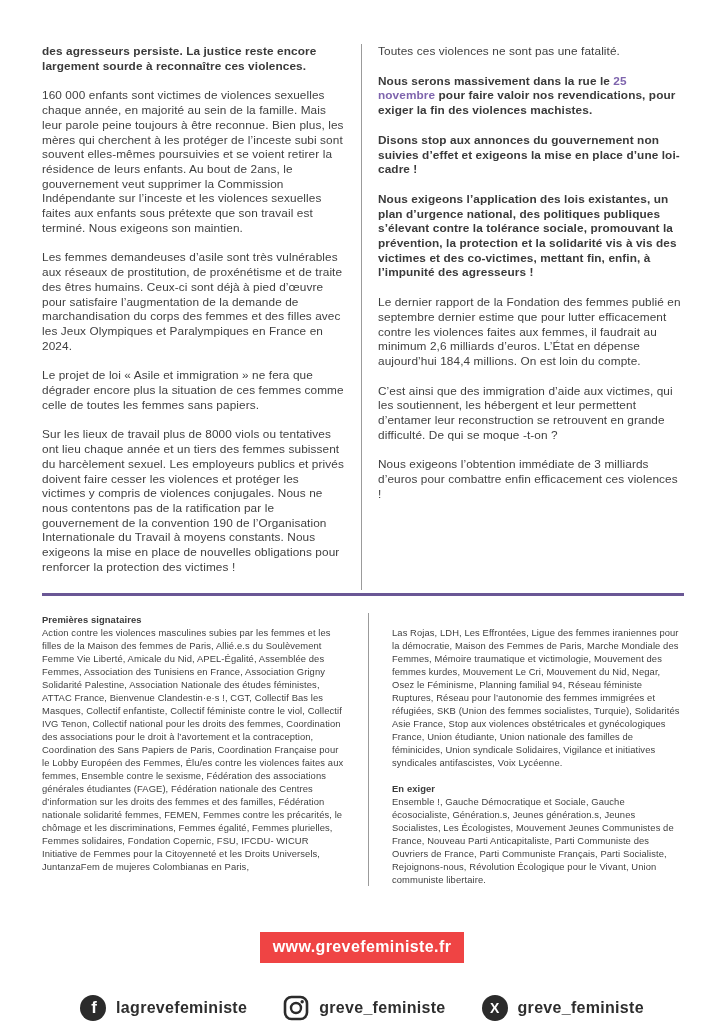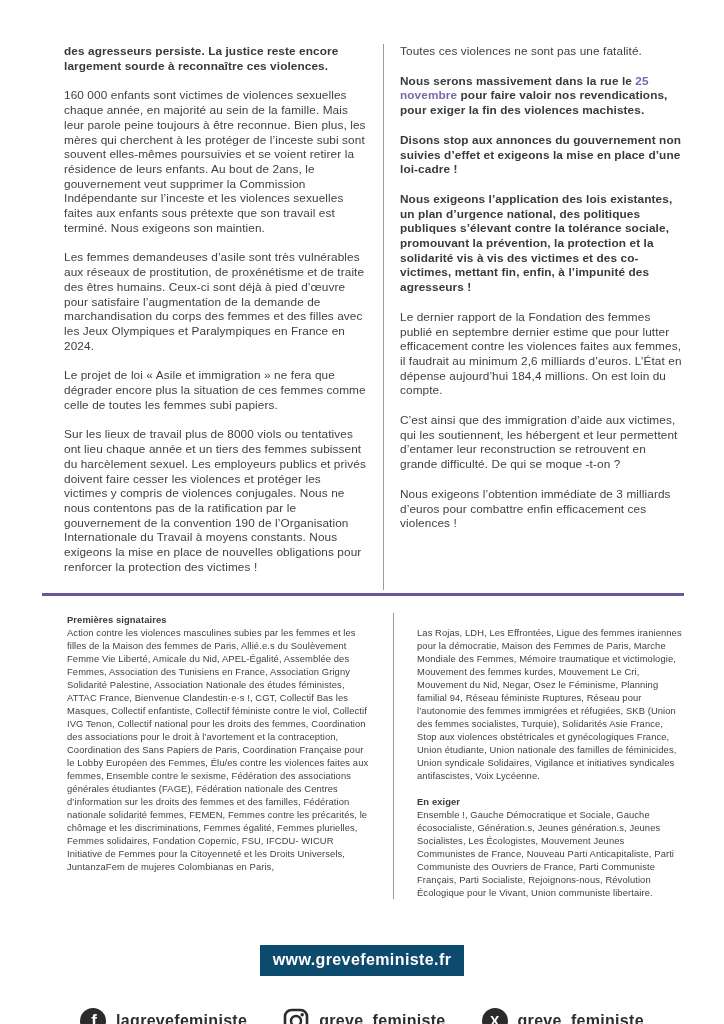--- a/index.html
+++ b/index.html
@@ -9,21 +9,21 @@
     color:#3f3f3f;
     -webkit-font-smoothing:antialiased;
   }
   .page{position:relative;width:724px;height:1024px;overflow:hidden;background:#ffffff;}
 
   
   .main-grid{
     display:grid;
     grid-template-columns:303px 1px 1fr;
     column-gap:16px;
-    padding:44px 40px 0 64px;
+    padding:44px 40px 0 42px;
   }
   .vline{background:#9b9b9b;width:1px;}
   .col p{
     margin:0 0 15px 0;
     font-size:11.8px;
     line-height:14.7px;
     letter-spacing:0.1px;
   }
   .col p.bold{font-weight:700;color:#3a3a3a;}
   .accent{color:#7e64ad;font-weight:700;}
@@ -34,33 +34,32 @@
     background:#6a5795;
     margin:3px 40px 0 42px;
   }
 
   
   .sig-grid{
     display:grid;
     grid-template-columns:303px 1px 1fr;
     column-gap:23px;
     padding:17px 40px 0 42px;
-    margin-left:25px;
   }
   .sig-col p{margin:0;font-size:9.4px;line-height:13px;letter-spacing:0.1px;}
   .sig-heading{font-weight:700;color:#3a3a3a;}
   .sig-offset{margin-top:13px !important;}
   .sig-gap{margin-top:13px !important;}
 
   
   .banner{
     display:block;
     width:fit-content;
     margin:46px auto 0 auto;
-    background:#0c4a6e;
+    background:#ef4444;
     color:#ffffff;
     font-weight:700;
     font-size:16px;
     letter-spacing:0.4px;
     padding:6px 13px 7px 13px;
     cursor:pointer;
   }
 
   
   .social-row{
@@ -85,21 +84,21 @@
 </head>
 <body>
 
 <div class="page">
 
   <div class="main-grid">
     <div class="col">
       <p class="bold">des agresseurs persiste. La justice reste encore largement sourde à reconnaître ces violences.</p>
       <p>160 000 enfants sont victimes de violences sexuelles chaque année, en majorité au sein de la famille. Mais leur parole peine toujours à être reconnue. Bien plus, les mères qui cherchent à les protéger de l’inceste subi sont souvent elles-mêmes poursuivies et se voient retirer la résidence de leurs enfants. Au bout de 2ans, le gouvernement veut supprimer la Commission Indépendante sur l’inceste et les violences sexuelles faites aux enfants  sous prétexte que son travail est terminé. Nous exigeons son maintien.</p>
       <p>Les femmes demandeuses d’asile sont très vulnérables aux réseaux de prostitution, de proxénétisme et de traite des êtres humains. Ceux-ci sont déjà à pied d’œuvre pour satisfaire l’augmentation de la demande de marchandisation du corps des femmes et des filles avec les Jeux Olympiques et Paralympiques en France en 2024.</p>
-      <p>Le projet de loi « Asile et immigration » ne fera que dégrader encore plus la situation de ces femmes comme celle de toutes les femmes subi papiers.</p>
+      <p>Le projet de loi « Asile et immigration » ne fera que dégrader encore plus la situation de ces femmes comme celle de toutes les femmes sans papiers.</p>
       <p>Sur les lieux de travail plus de 8000 viols ou tentatives ont lieu chaque année et un tiers des femmes subissent du harcèlement sexuel. Les employeurs publics et privés doivent faire cesser les violences et protéger les victimes y compris de violences conjugales. Nous ne nous contentons pas de la ratification par le gouvernement de la convention 190 de l’Organisation Internationale du Travail à moyens constants. Nous exigeons la mise en place de nouvelles obligations pour renforcer la protection des victimes !</p>
     </div>
 
     <div class="vline"></div>
 
     <div class="col">
       <p>Toutes ces violences ne sont pas une fatalité.</p>
       <p class="bold"><span>Nous serons massivement dans la rue le </span><span class="accent">25 novembre</span><span> pour faire valoir nos revendications,  pour exiger la fin des violences machistes.</span></p>
       <p class="bold">Disons stop aux annonces du gouvernement non suivies d’effet et exigeons la mise en place d’une loi-cadre !</p>
       <p class="bold">Nous exigeons l’application des lois existantes, un plan d’urgence national, des politiques publiques s’élevant contre la tolérance sociale, promouvant la prévention, la protection et la solidarité vis à vis des victimes et des co-victimes, mettant fin, enfin, à l’impunité des agresseurs !</p>

